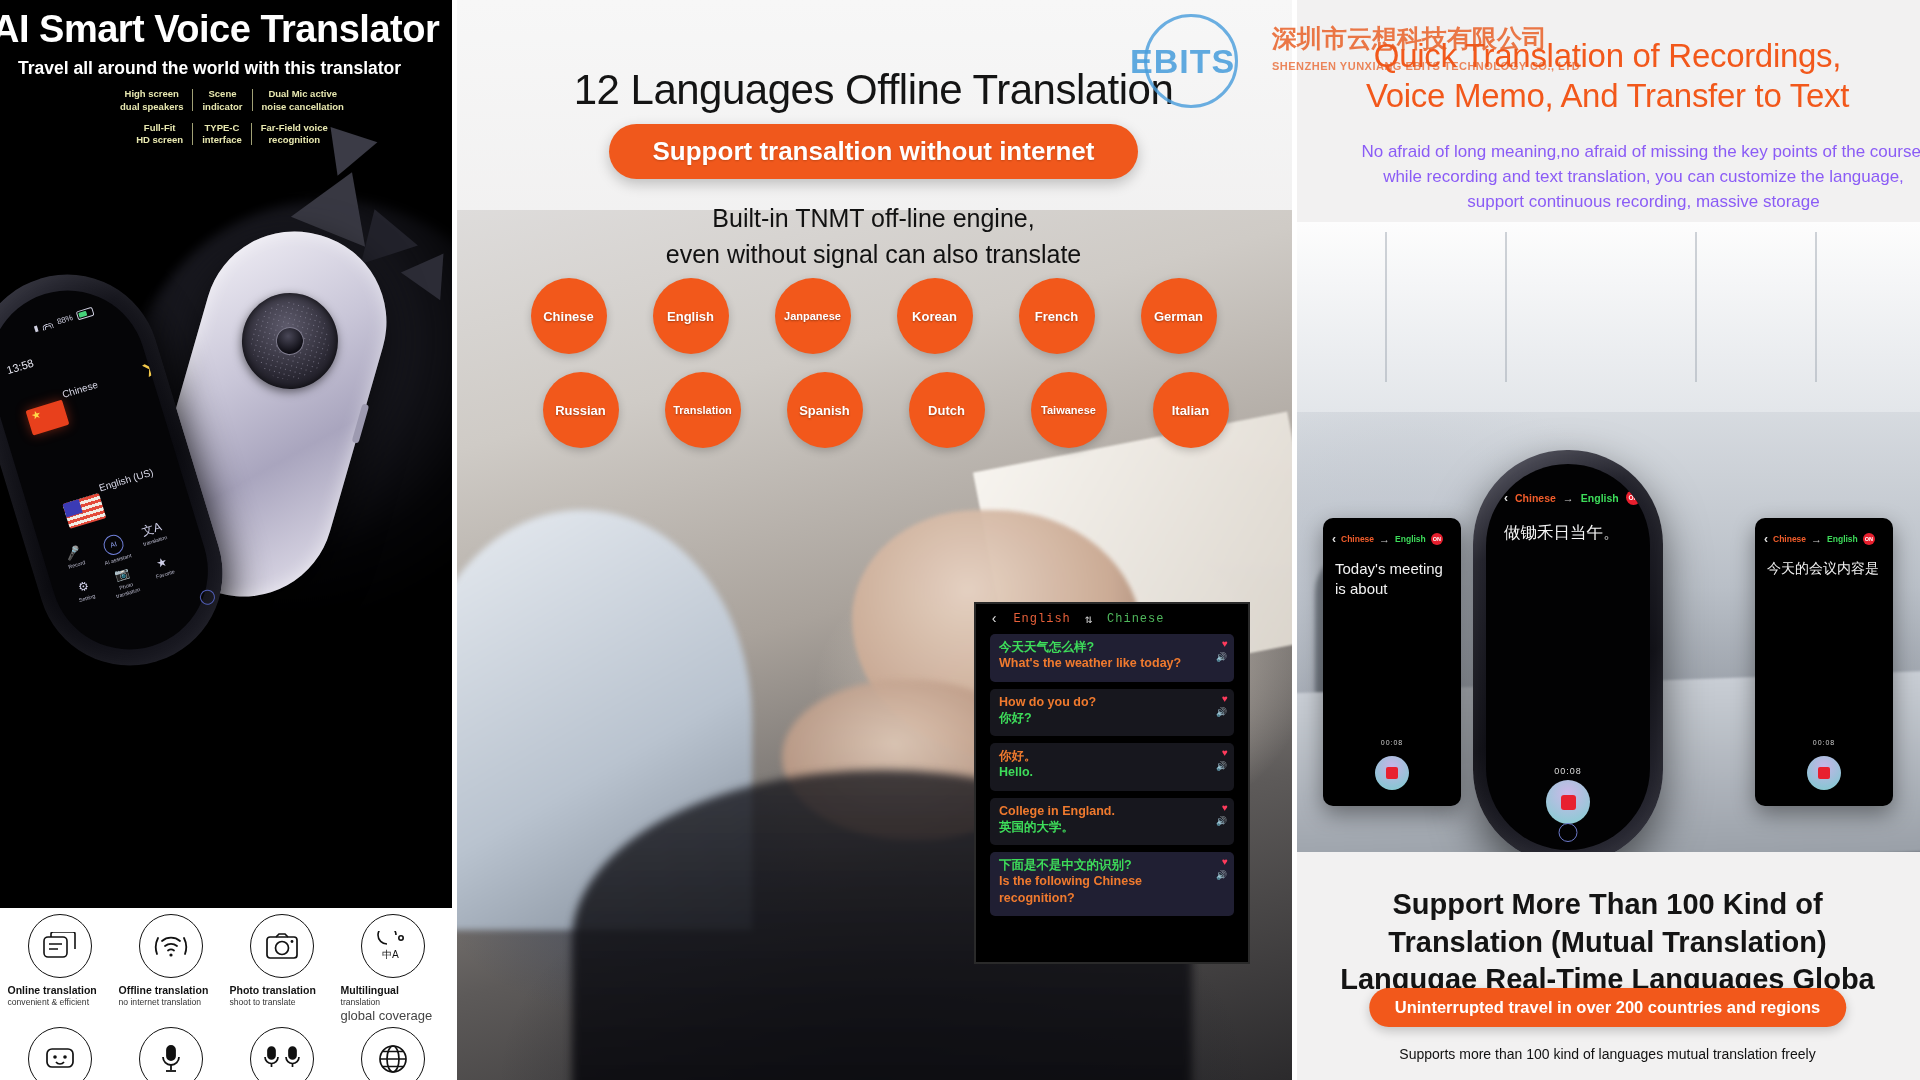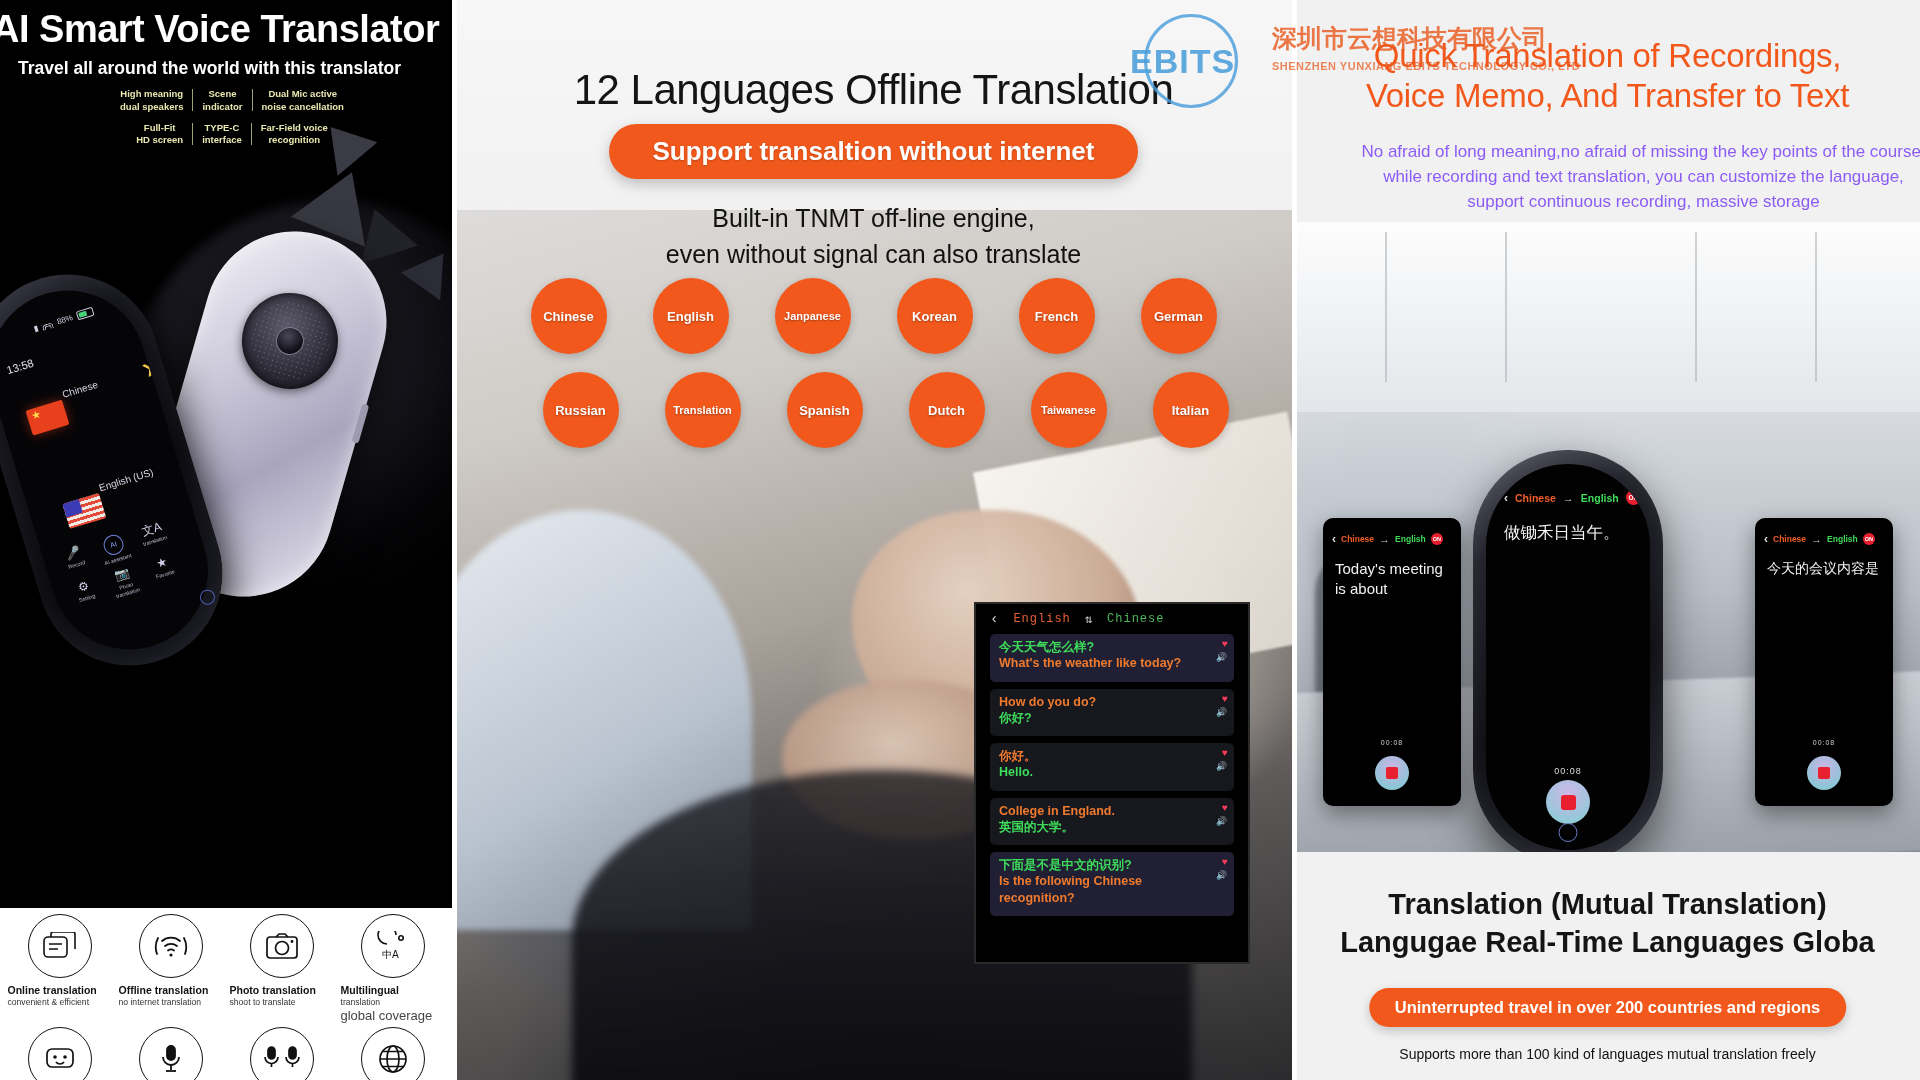--- a/index.html
+++ b/index.html
@@ -248,21 +248,21 @@
           <div class="homedot"></div>
         </div>
       </div>
 
       <div class="pl-title">AI Smart Voice Translator</div>
       <div class="pl-sub">Travel all around the world with this translator</div>
 
       <div class="pl-feats">
         <div class="pl-frow">
           <div class="pl-fcell">
-            <div>High meaning</div>
+            <div>High screen</div>
             <div>dual speakers</div>
           </div>
           <div class="pl-fdiv"></div>
           <div class="pl-fcell">
             <div>Scene</div>
             <div>indicator</div>
           </div>
           <div class="pl-fdiv"></div>
           <div class="pl-fcell">
             <div>Dual Mic active</div>
@@ -527,20 +527,21 @@
           <div class="scr-timer">00:08</div>
           <div class="scr-rec">
               <i></i>
             </div>
         </div>
         <div class="pr-home"></div>
       </div>
     </div>
 
     <h2 class="pr-h2">
+      <div>Support More Than 100 Kind of</div>
       <div>Translation (Mutual Translation)</div>
       <div>Langugae Real-Time Languages Globa</div>
     </h2>
     <div class="pr-pill">Uninterrupted travel in over 200 countries and regions</div>
     <div class="pr-note">Supports more than 100 kind of languages mutual translation freely</div>
   </section>
 
   <div class="divline" style="left:452px"></div>
   <div class="divline" style="left:1292px"></div>
 

